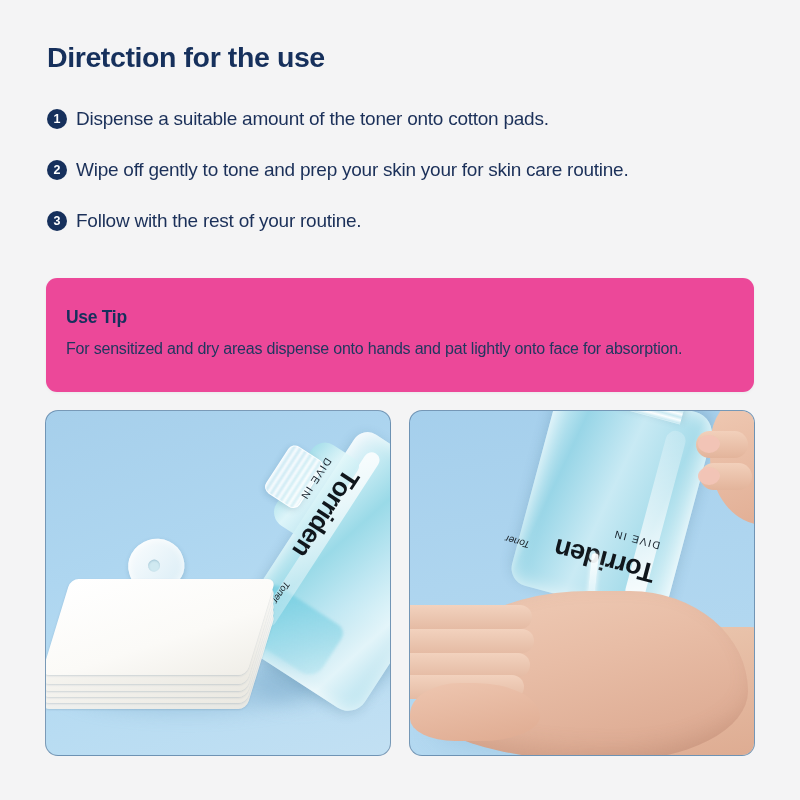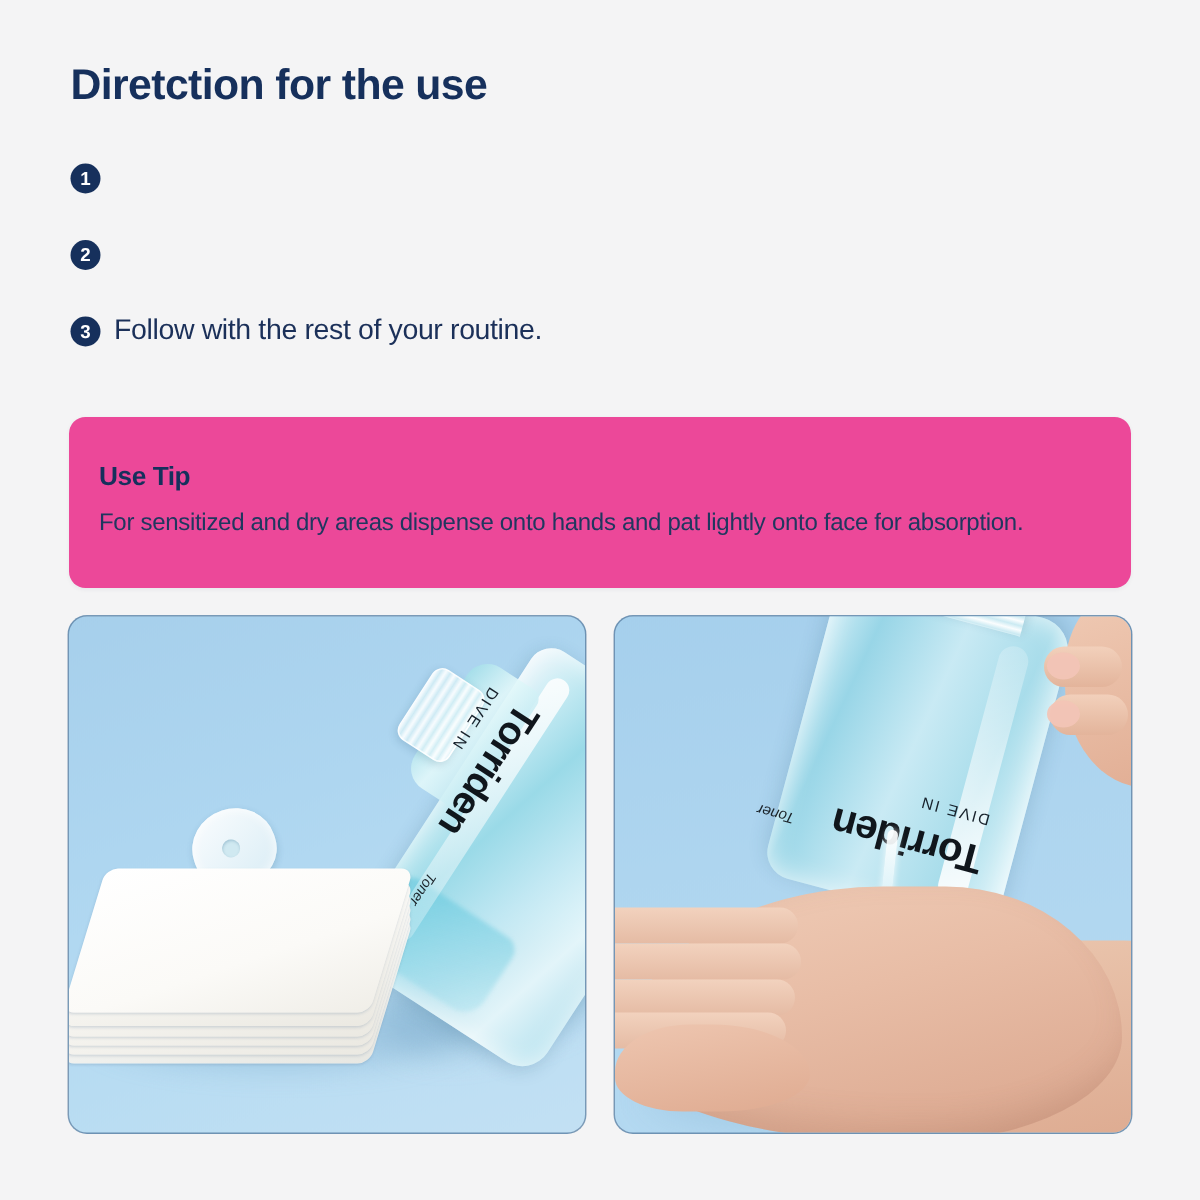--- a/index.html
+++ b/index.html
@@ -512,23 +512,25 @@
 </head>
 <body>
 
 <div class="page">
 
   <h1 class="page-title">Diretction for the use</h1>
 
   <ul class="steps">
     <li class="step">
       <span class="step-badge">1</span>
+      <span class="step-text">Dispense a suitable amount of the toner onto cotton pads.</span>
     </li>
     <li class="step">
       <span class="step-badge">2</span>
+      <span class="step-text">Wipe off gently to tone and prep your skin your for skin care routine.</span>
     </li>
     <li class="step">
       <span class="step-badge">3</span>
       <span class="step-text">Follow with the rest of your routine.</span>
     </li>
   </ul>
 
   <div class="tip-card">
     <div class="tip-title">Use Tip</div>
     <div class="tip-body">For sensitized and dry areas dispense onto hands and pat lightly onto face for absorption.</div>

